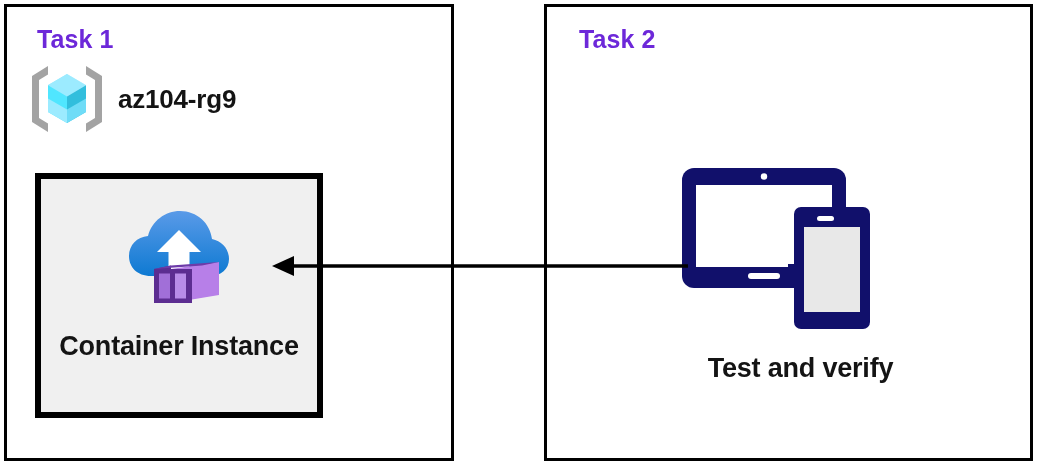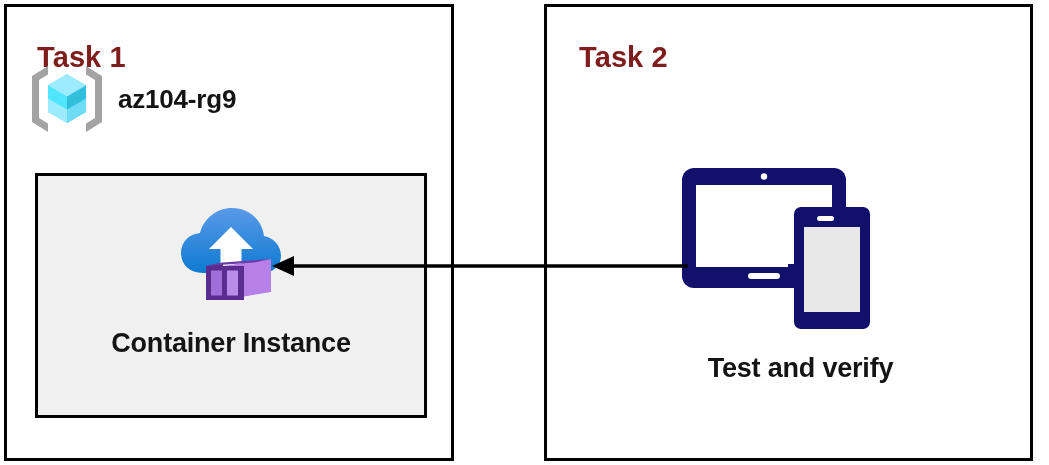--- a/index.html
+++ b/index.html
@@ -37,26 +37,25 @@
   }
   #panel-task2 {
     left: 544px;
     top: 4px;
     width: 489px;
     height: 457px;
   }
 
   .panel-title {
     position: absolute;
-    font-size: 29px;
-    font-weight: bold;
-    color: #7f1d1d;
+    font-size: 25px;
+    font-weight: bold;
+    color: #6d28d9;
     letter-spacing: 0.1px;
     white-space: nowrap;
-    margin-top: 16px;
   }
   #title-task1 { left: 30px; top: 18px; }
   #title-task2 { left: 32px; top: 18px; }
 
   
   #resource-group-row {
     position: absolute;
     left: 28px;
     top: 62px;
     display: flex;
@@ -76,24 +75,24 @@
     white-space: nowrap;
     letter-spacing: -0.2px;
     text-align: center;
   }
 
   
   #container-card {
     position: absolute;
     left: 35px;
     top: 173px;
-    width: 392px;
+    width: 288px;
     height: 245px;
     background: #F0F0F0;
-    border: 3px solid #000000;
+    border: 6px solid #000000;
     box-sizing: border-box;
   }
   #container-instance-icon {
     position: absolute;
     left: 50%;
     transform: translateX(-50%);
     top: 25px;
     width: 106px;
     height: 106px;
     display: block;

